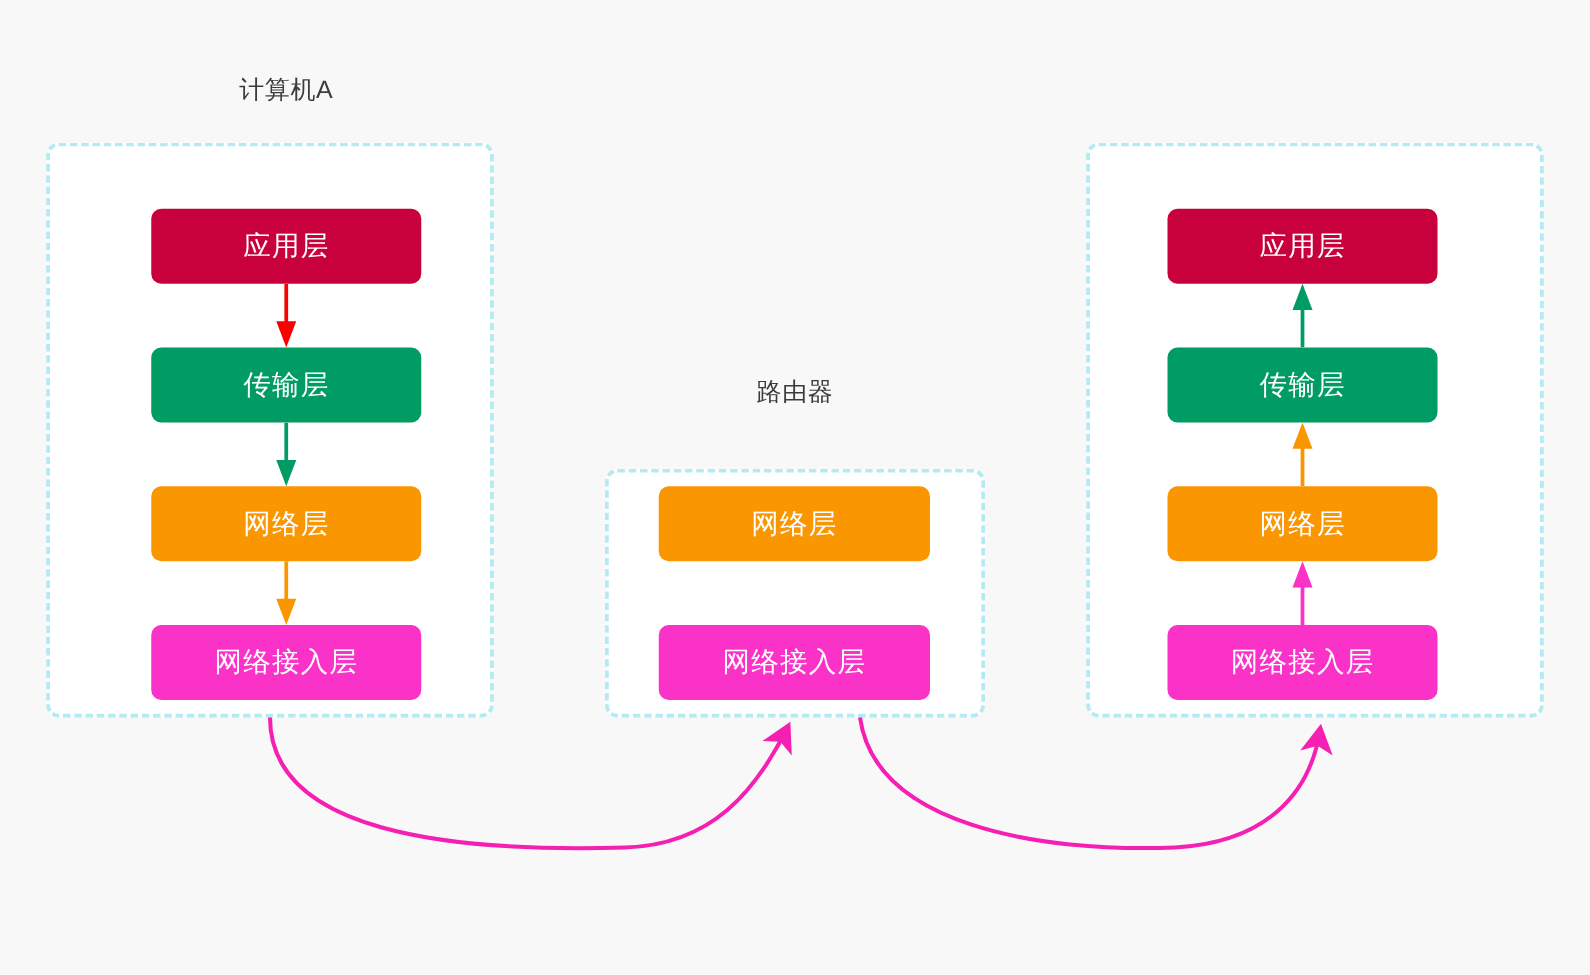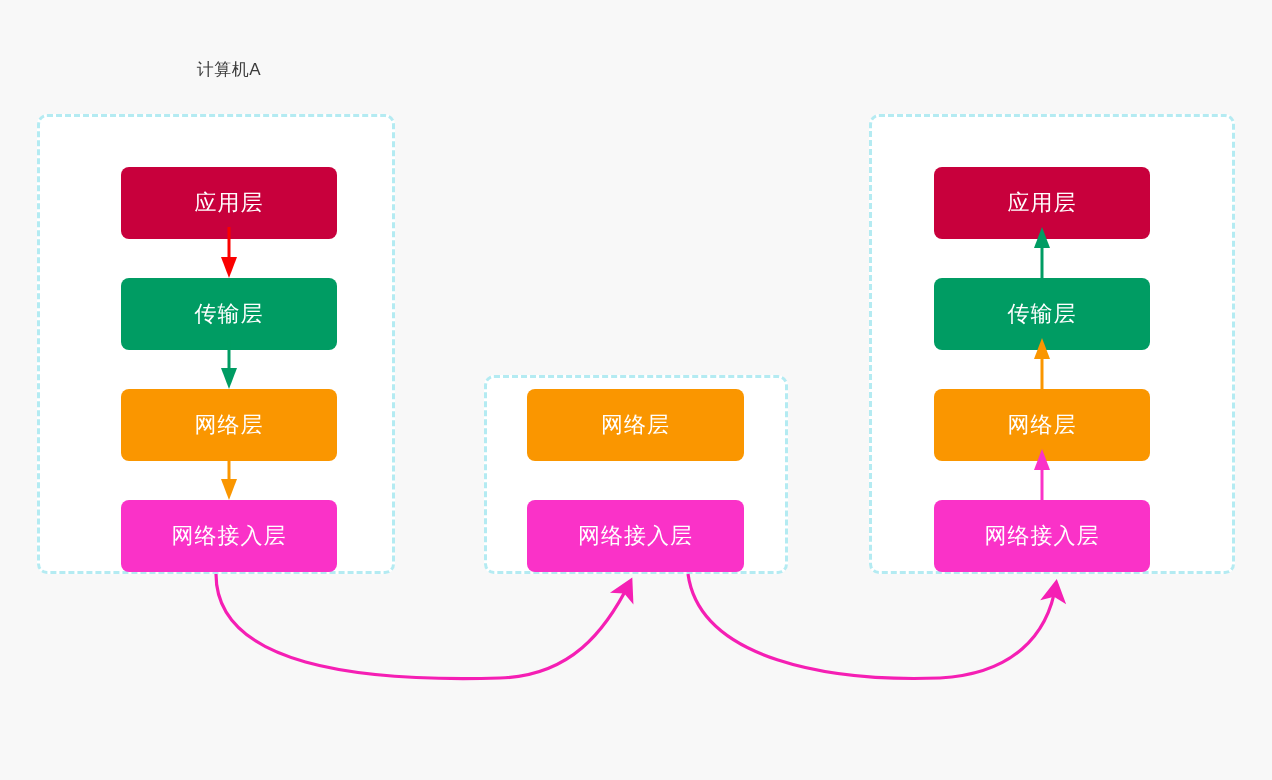--- a/index.html
+++ b/index.html
@@ -13,36 +13,36 @@
     font-family: "Liberation Sans", "DejaVu Sans", sans-serif;
     overflow: hidden;
   }
   #stage {
     position: relative;
     width: 1272px;
     height: 780px;
   }
   .node-title {
     position: absolute;
-    font-size: 17px;
+    font-size: 20px;
     color: #3c3c3c;
     text-align: center;
     white-space: nowrap;
     letter-spacing: 0.5px;
   }
   .host-box {
     position: absolute;
     background: #ffffff;
     border: 3px dashed #b4ebf2;
     border-radius: 10px;
     box-sizing: border-box;
   }
   .layer {
     position: absolute;
-    height: 72px;
+    height: 60px;
     border-radius: 8px;
     color: #ffffff;
     font-size: 22px;
     display: flex;
     align-items: center;
     justify-content: center;
     letter-spacing: 1px;
     box-sizing: border-box;
     font-family: Liberation Mono, monospace;
   }
@@ -99,20 +99,21 @@
     <svg width="18" height="51" viewBox="0 0 18 51">
       <path d="M9 0 L9 36" stroke="#fa9600" stroke-width="3" fill="none"></path>
       <path d="M1 30 L17 30 L9 51 Z" fill="#fa9600"></path>
     </svg>
   </div>
 
   <div class="layer" style="left:121px; top:500px; width:216px; background:#fa32c8;">
     <span>网络接入层</span>
   </div>
 
+  <div class="node-title" style="left:536px; top:300px; width:200px;">路由器</div>
 
   <div class="host-box" style="left:484px; top:375px; width:304px; height:199px;"></div>
 
   <div class="layer" style="left:527px; top:389px; width:217px; background:#fa9600;">
     <span>网络层</span>
   </div>
 
   <div class="layer" style="left:527px; top:500px; width:217px; background:#fa32c8;">
     <span>网络接入层</span>
   </div>

